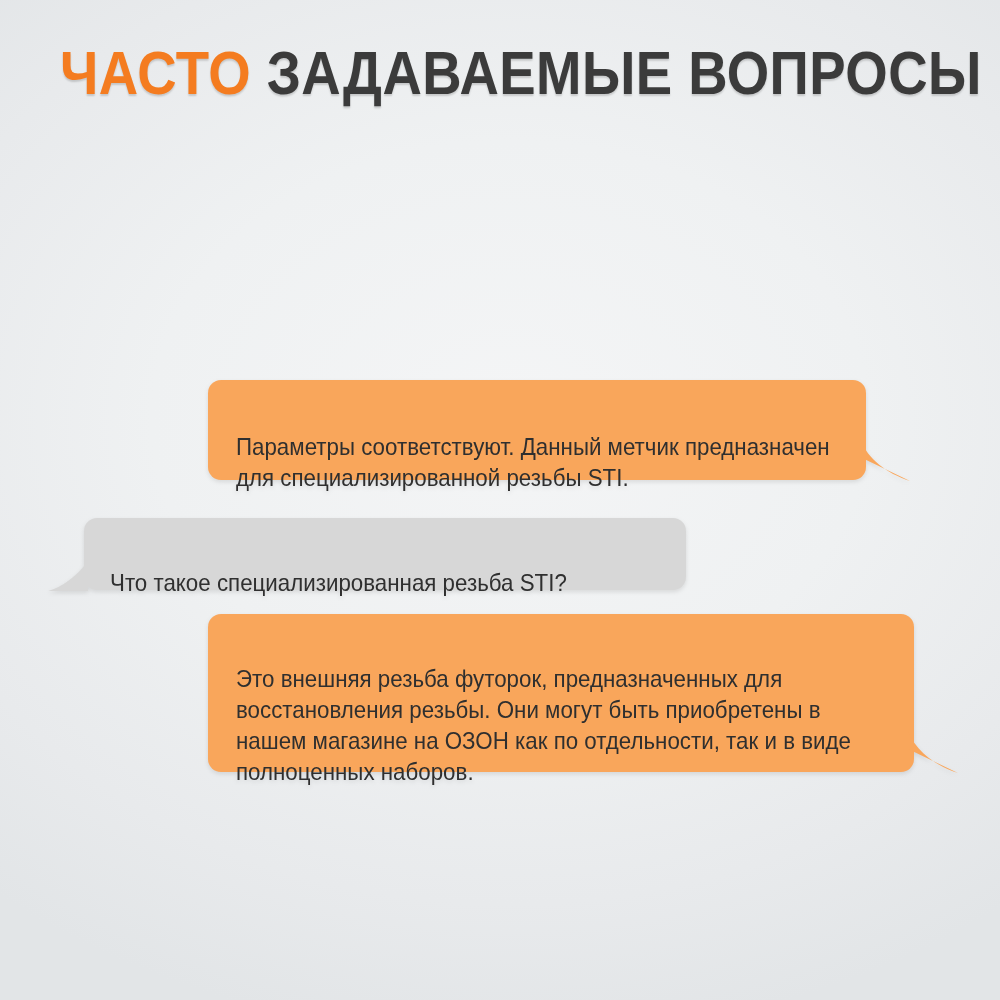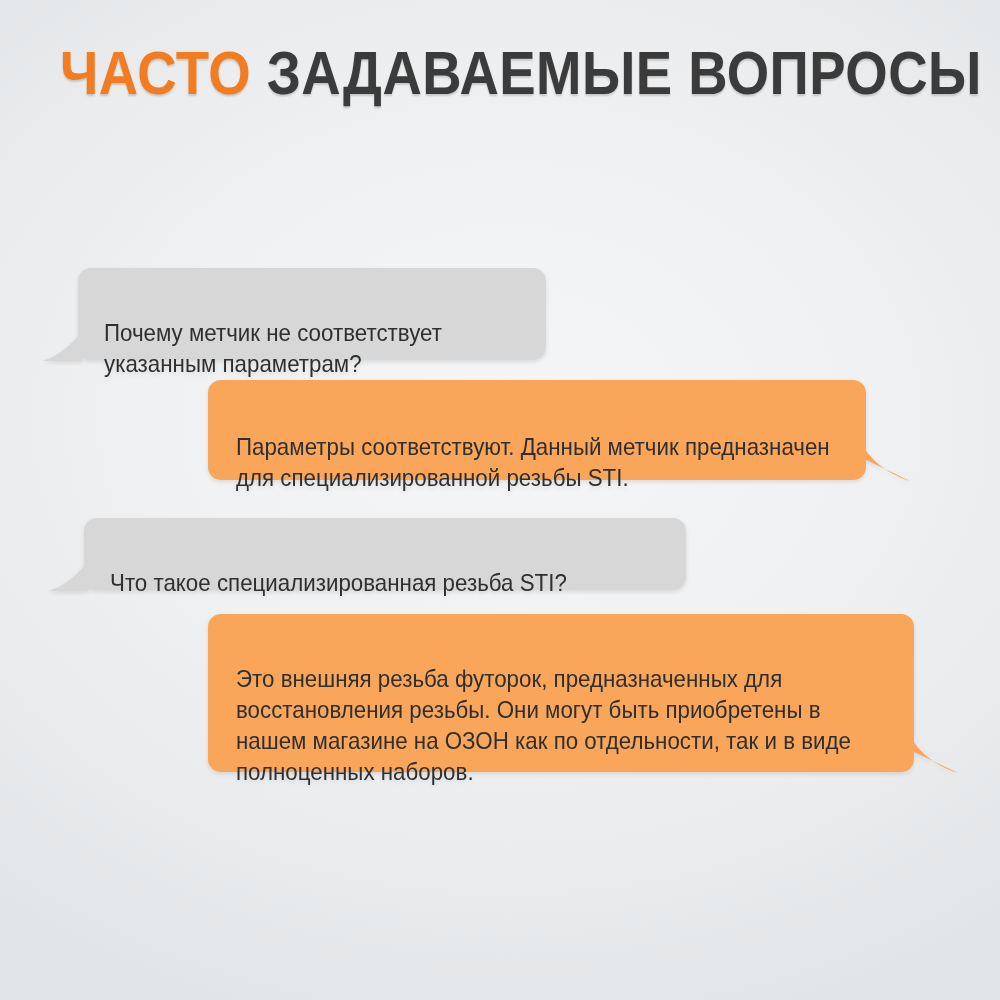--- a/index.html
+++ b/index.html
@@ -96,26 +96,20 @@
 </style>
 </head>
 <body>
 
 <div id="canvas">
 
   <div class="title-row">
     <span class="title-accent">ЧАСТО</span><span class="title-main"> ЗАДАВАЕМЫЕ ВОПРОСЫ</span>
   </div>
 
-  <div class="bubble bubble-q" id="q1">
-    <span class="txt">Почему метчик не соответствует указанным параметрам?</span>
-    <svg class="tail-left" viewBox="0 0 40 30" preserveAspectRatio="none">
-      <path d="M40,0 L40,30 L0,30 C14,26 28,16 40,0 Z" fill="#D7D7D7"></path>
-    </svg>
-  </div>
 
   <div class="bubble bubble-a" id="a1">
     <span class="txt">Параметры соответствуют. Данный метчик предназначен для специализированной резьбы STI.</span>
     <svg class="tail-right" viewBox="0 0 50 42" preserveAspectRatio="none">
       <path d="M0,0 L0,18 L50,42 C26,34 8,20 0,0 Z" fill="#F9A65B"></path>
     </svg>
   </div>
 
   <div class="bubble bubble-q" id="q2">
     <span class="txt">Что такое специализированная резьба STI?</span>

